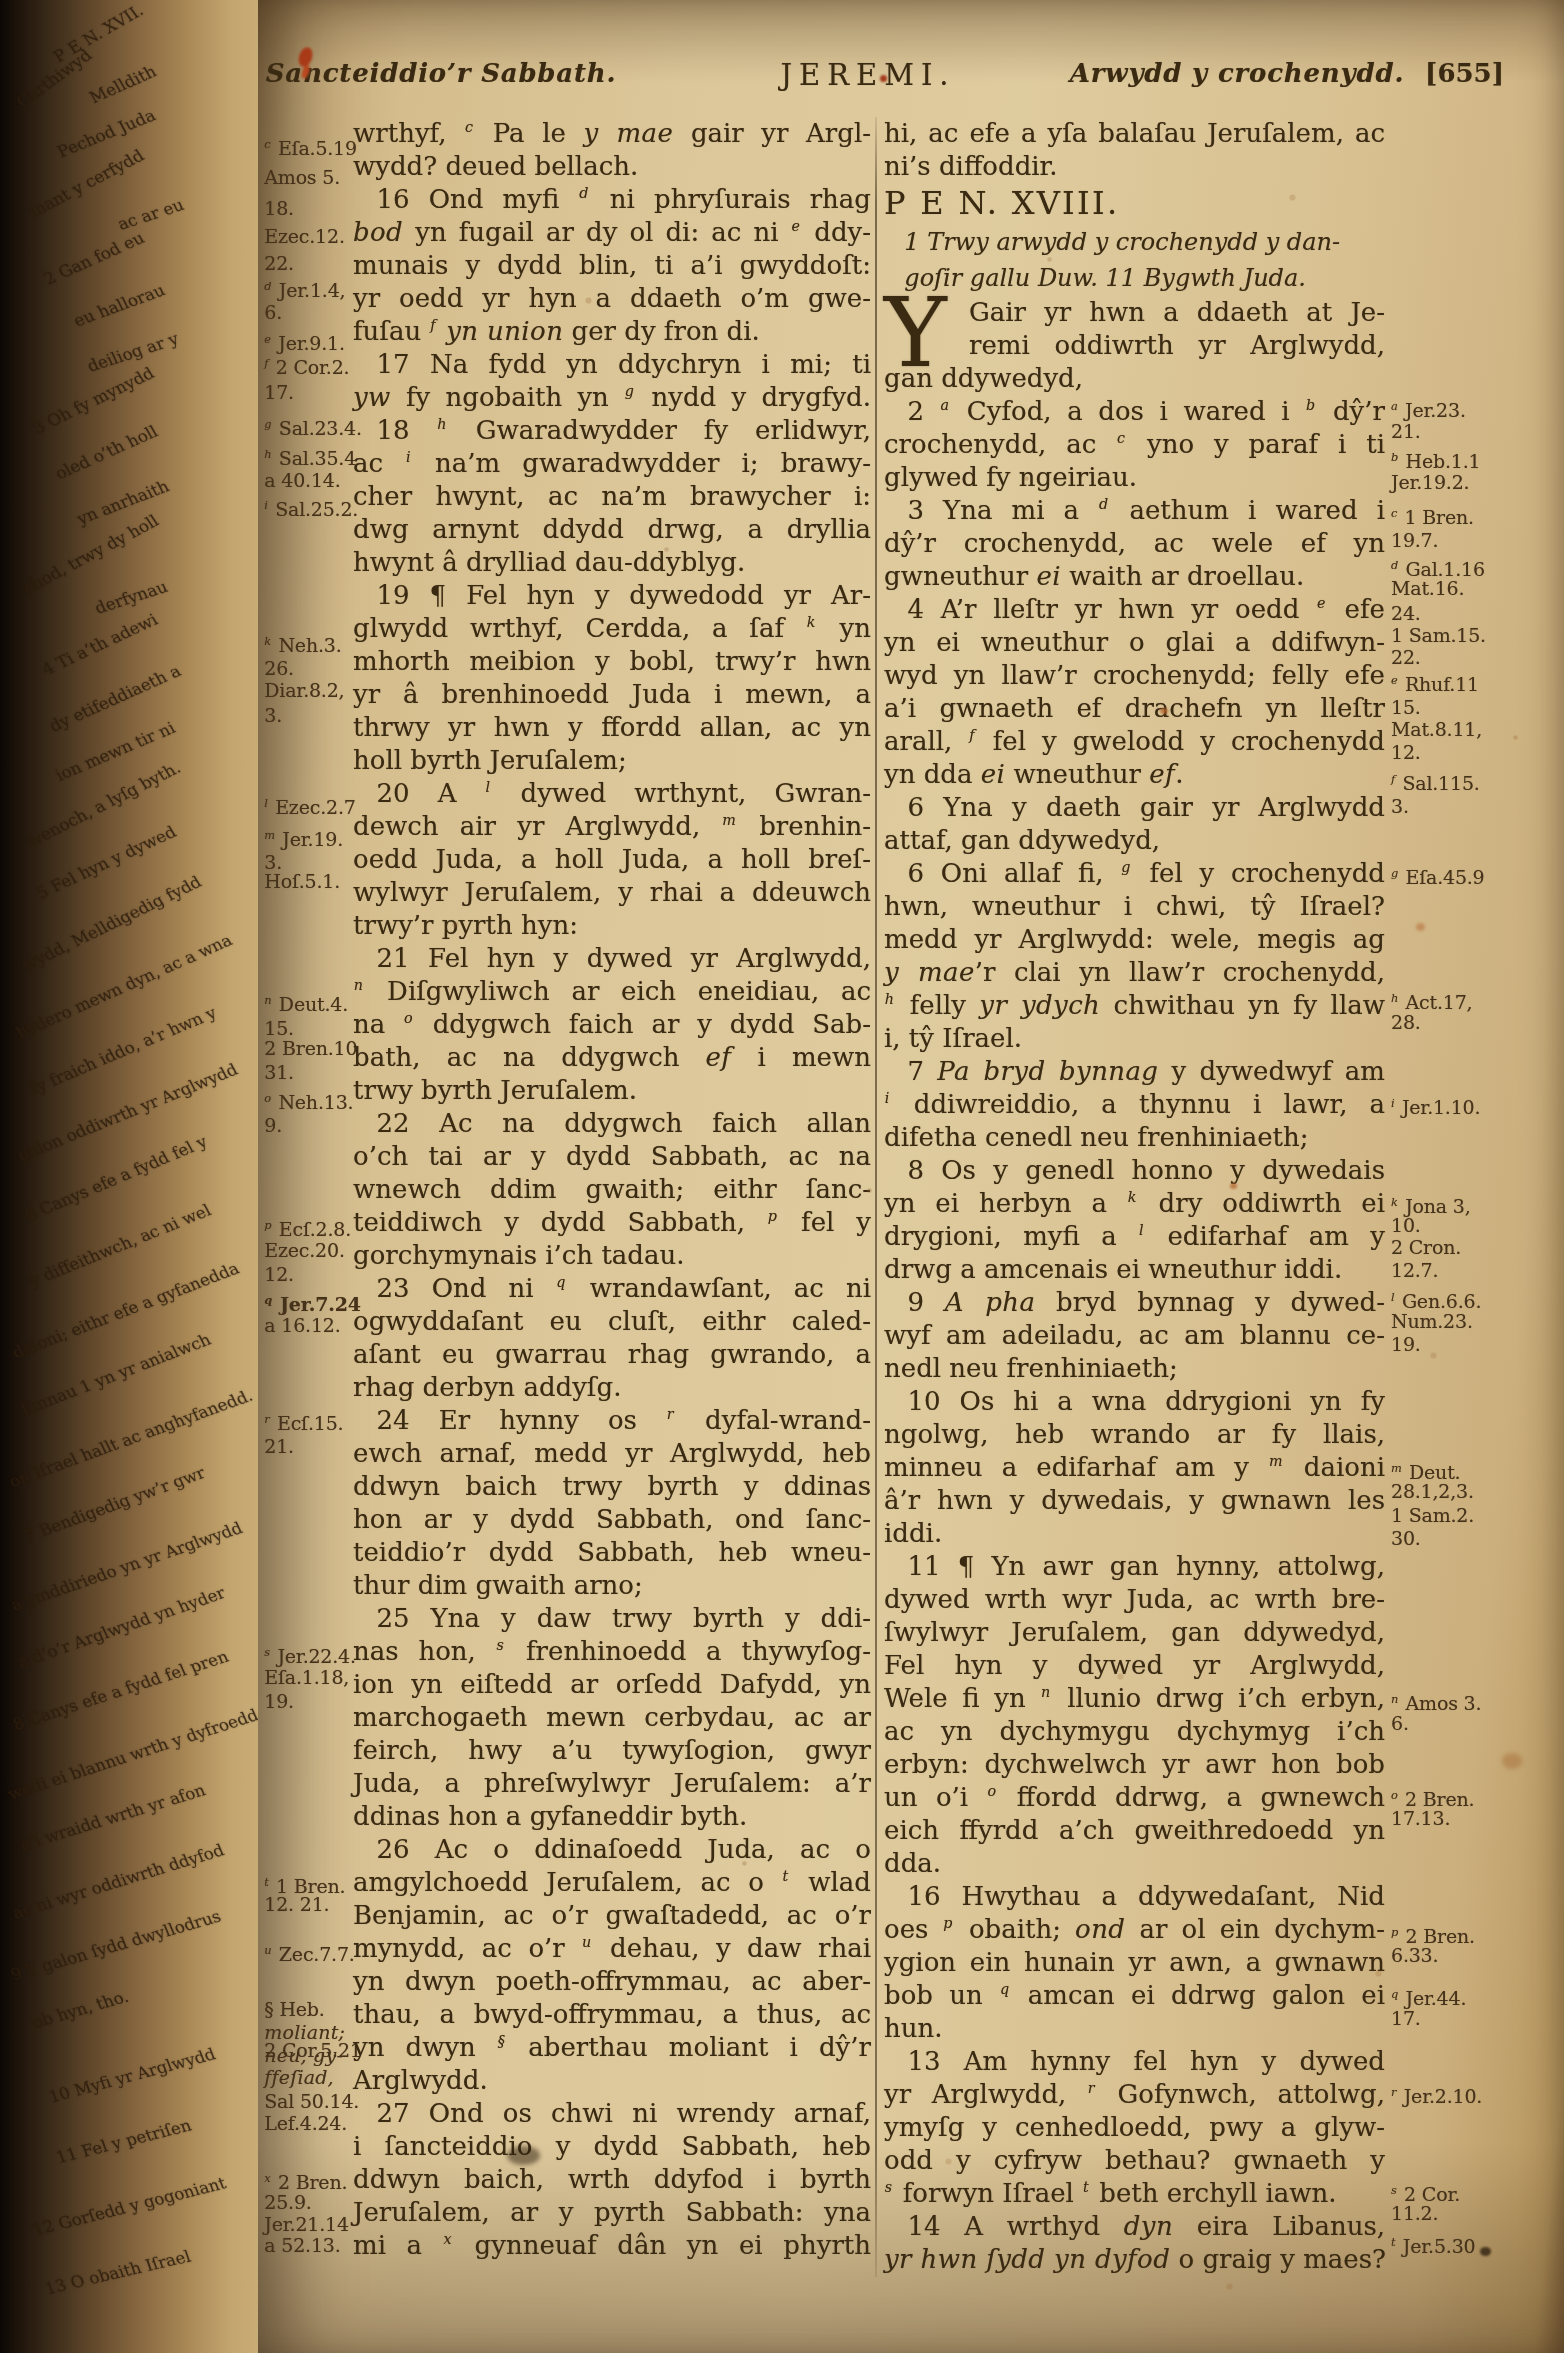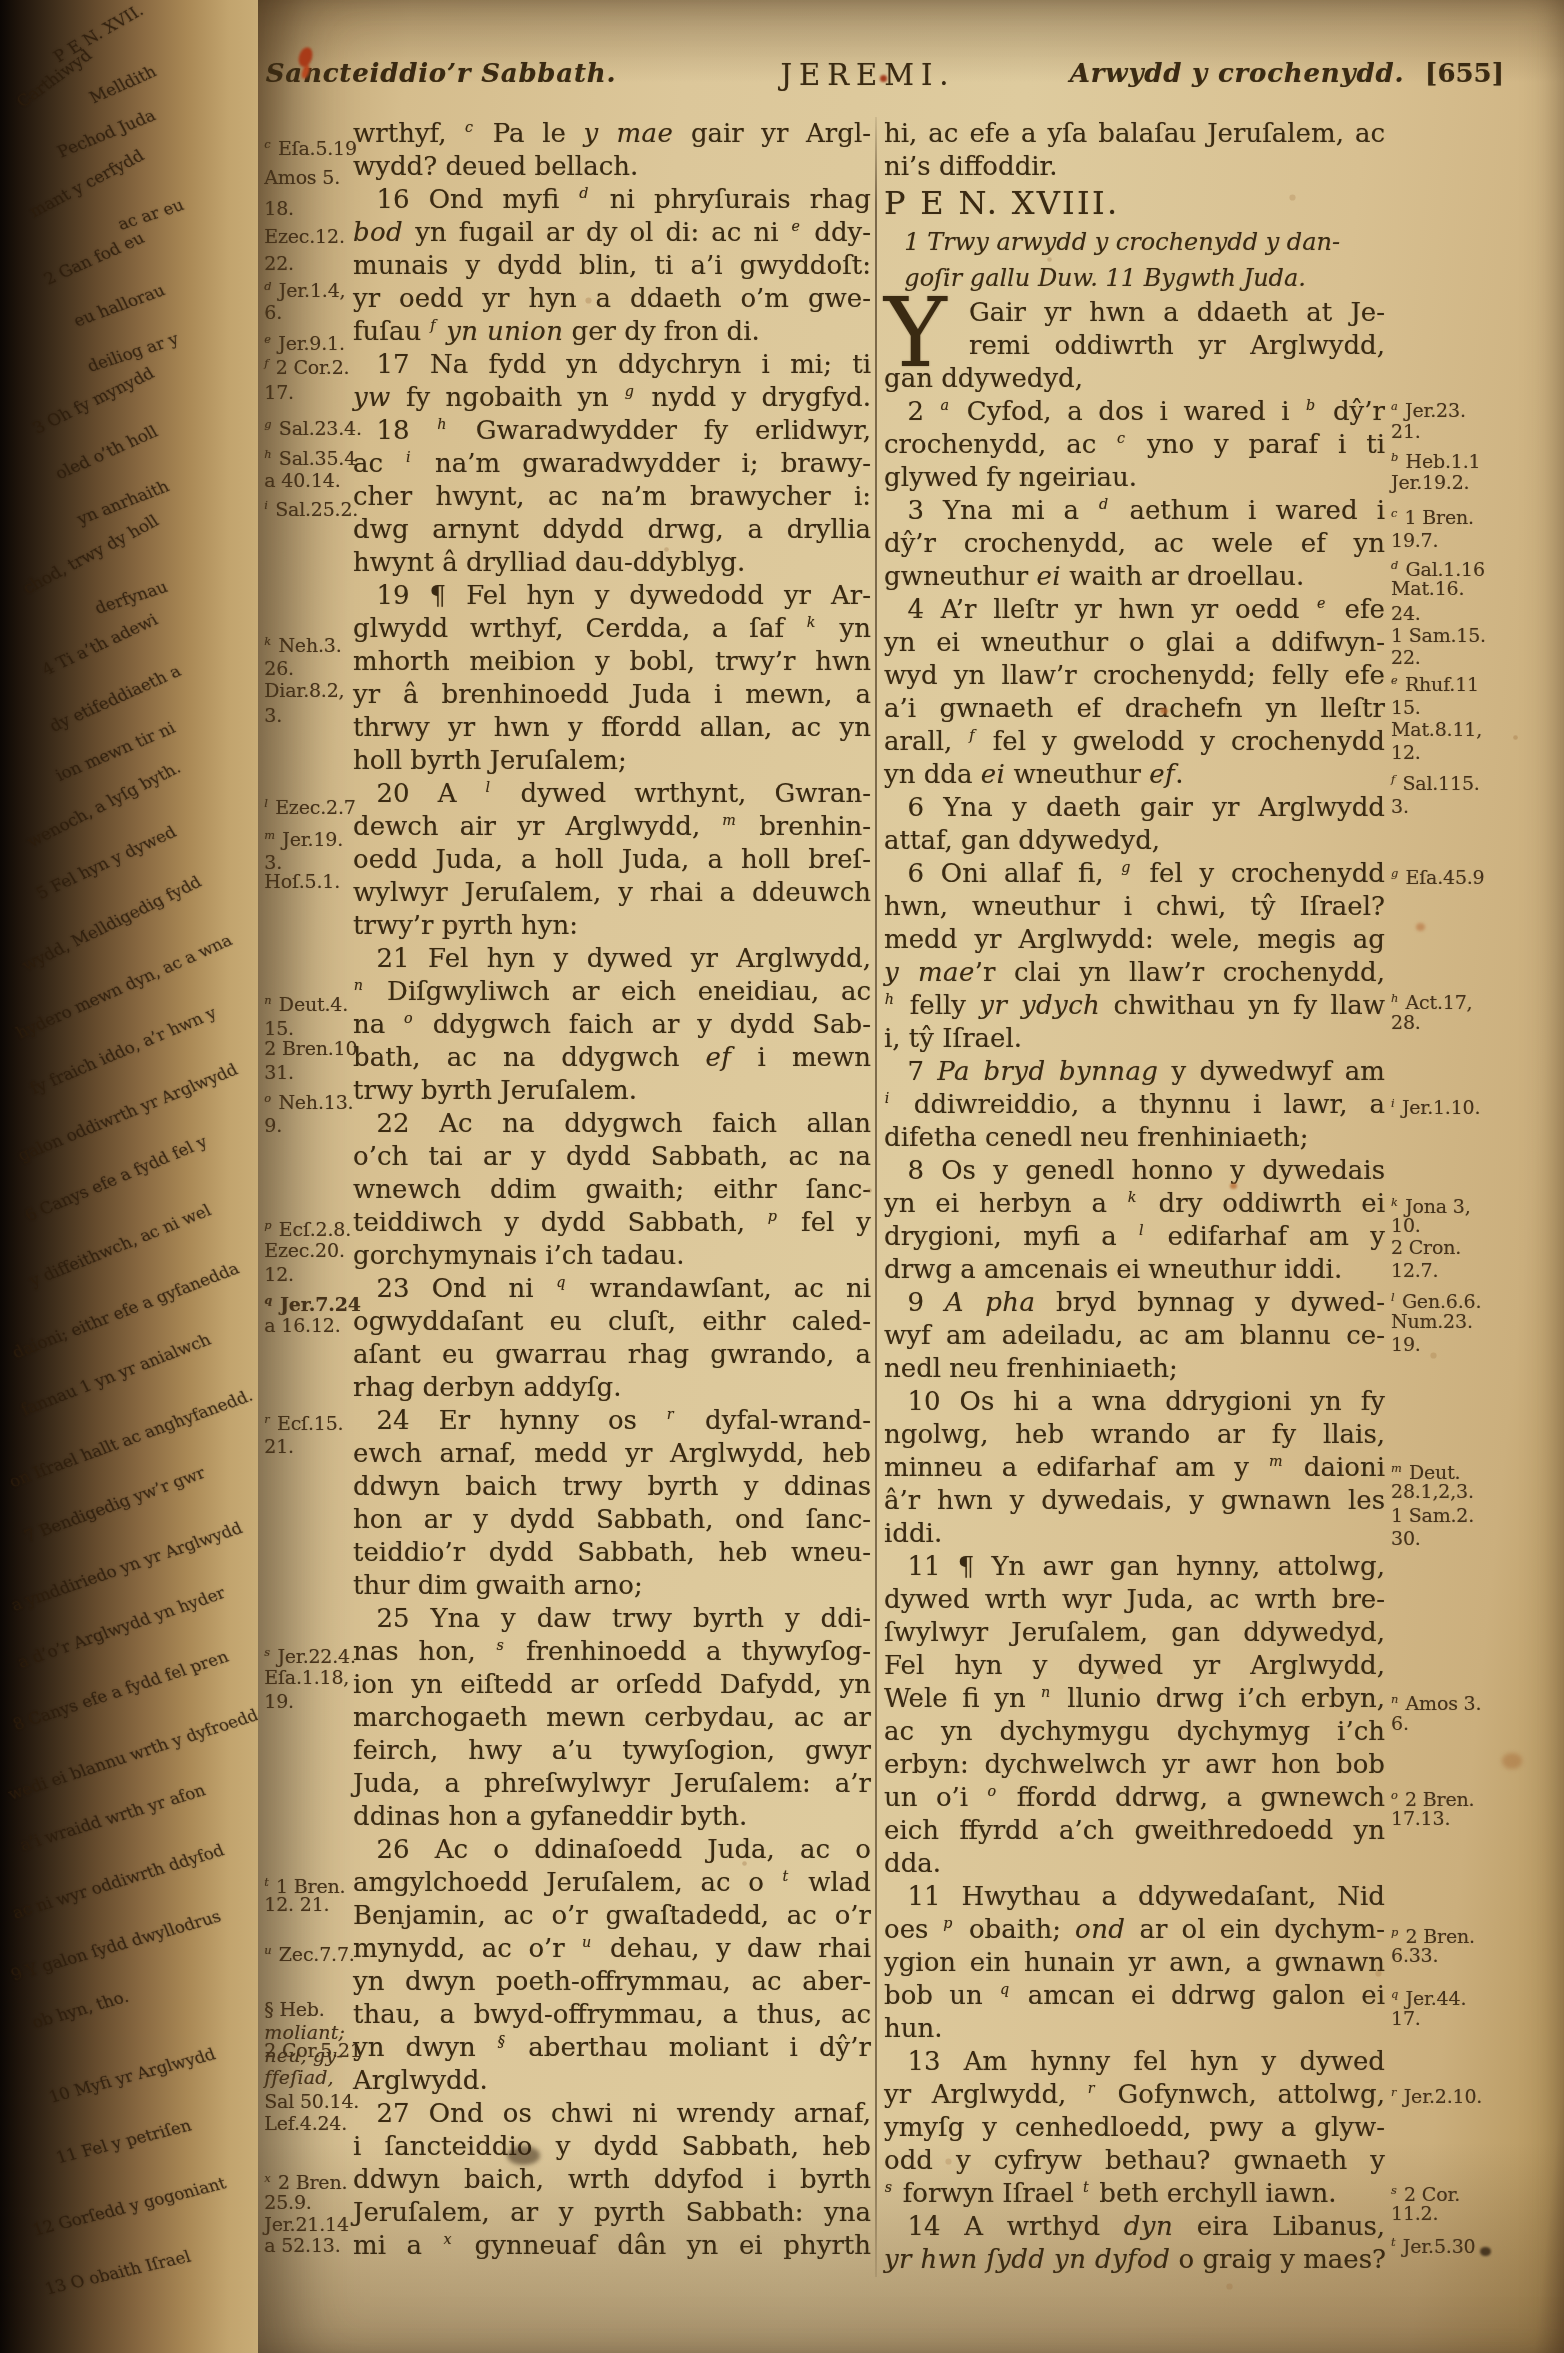--- a/index.html
+++ b/index.html
@@ -311,21 +311,21 @@
         <div class="line vs">11 ¶ Yn awr gan hynny, attolwg,</div>
         <div class="line">dywed wrth wyr Juda, ac wrth bre-</div>
         <div class="line">ſwylwyr Jeruſalem, gan ddywedyd,</div>
         <div class="line">Fel hyn y dywed yr Arglwydd,</div>
         <div class="line">Wele fi yn <sup>n</sup> llunio drwg i’ch erbyn,</div>
         <div class="line">ac yn dychymygu dychymyg i’ch</div>
         <div class="line">erbyn: dychwelwch yr awr hon bob</div>
         <div class="line">un o’i <sup>o</sup> ffordd ddrwg, a gwnewch</div>
         <div class="line">eich ffyrdd a’ch gweithredoedd yn</div>
         <div class="line nj">dda.</div>
-        <div class="line vs">11 Hwythau a ddywedaſant, Nid</div>
+        <div class="line vs">16 Hwythau a ddywedaſant, Nid</div>
         <div class="line">oes <sup>p</sup> obaith; <i>ond</i> ar ol ein dychym-</div>
         <div class="line">ygion ein hunain yr awn, a gwnawn</div>
         <div class="line">bob un <sup>q</sup> amcan ei ddrwg galon ei</div>
         <div class="line nj">hun.</div>
         <div class="line vs">13 Am hynny fel hyn y dywed</div>
         <div class="line">yr Arglwydd, <sup>r</sup> Gofynwch, attolwg,</div>
         <div class="line">ymyſg y cenhedloedd, pwy a glyw-</div>
         <div class="line">odd y cyfryw bethau? gwnaeth y</div>
         <div class="line nj"><sup>s</sup> forwyn Iſrael <sup>t</sup> beth erchyll iawn.</div>
         <div class="line vs">14 A wrthyd <i>dyn</i> eira Libanus,</div>

